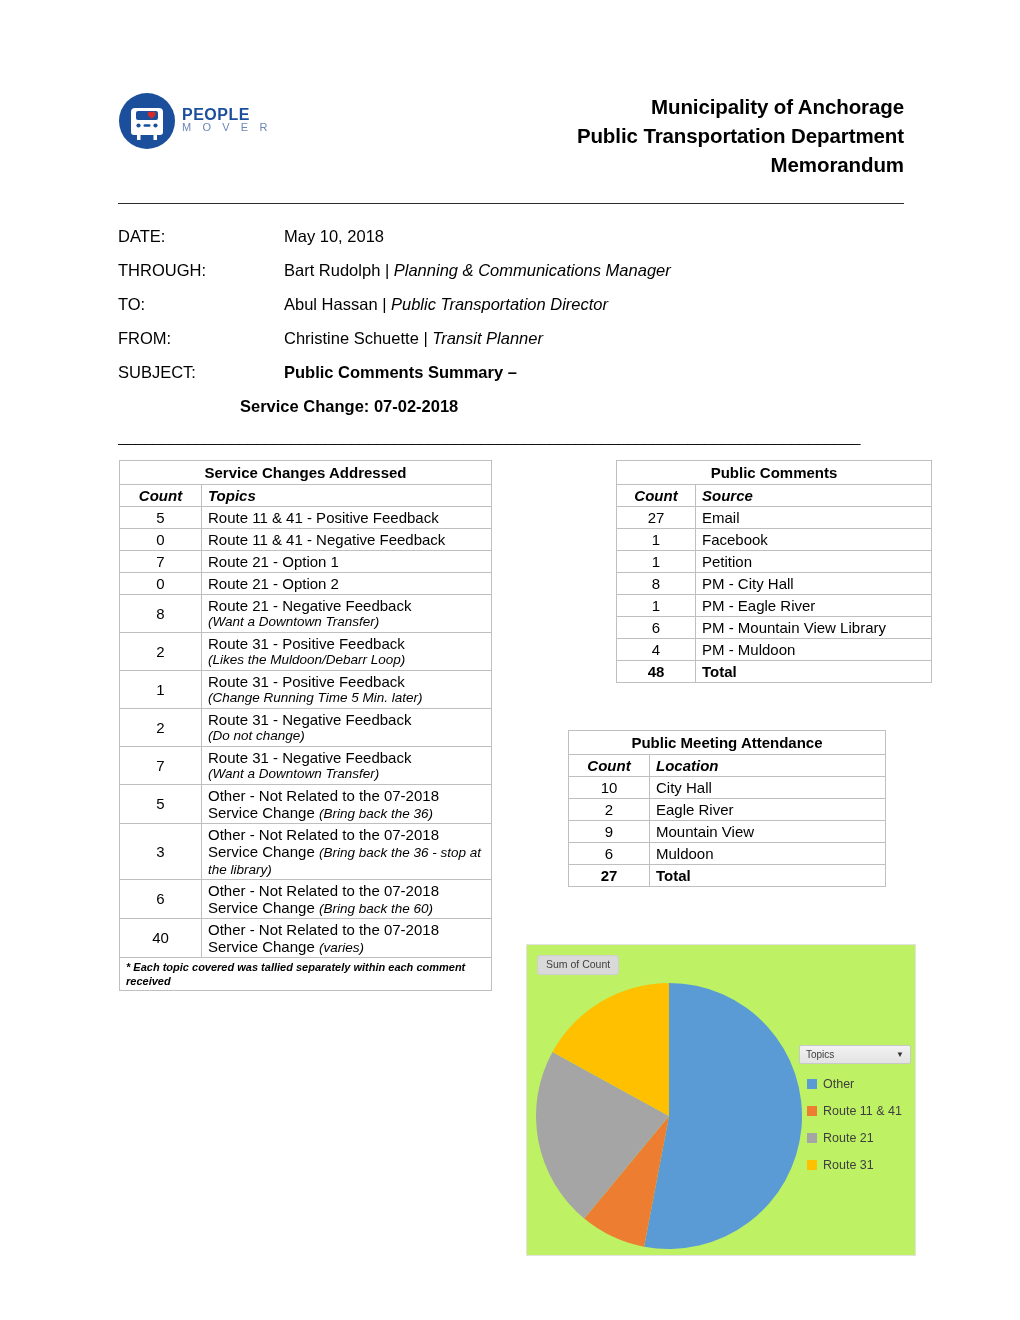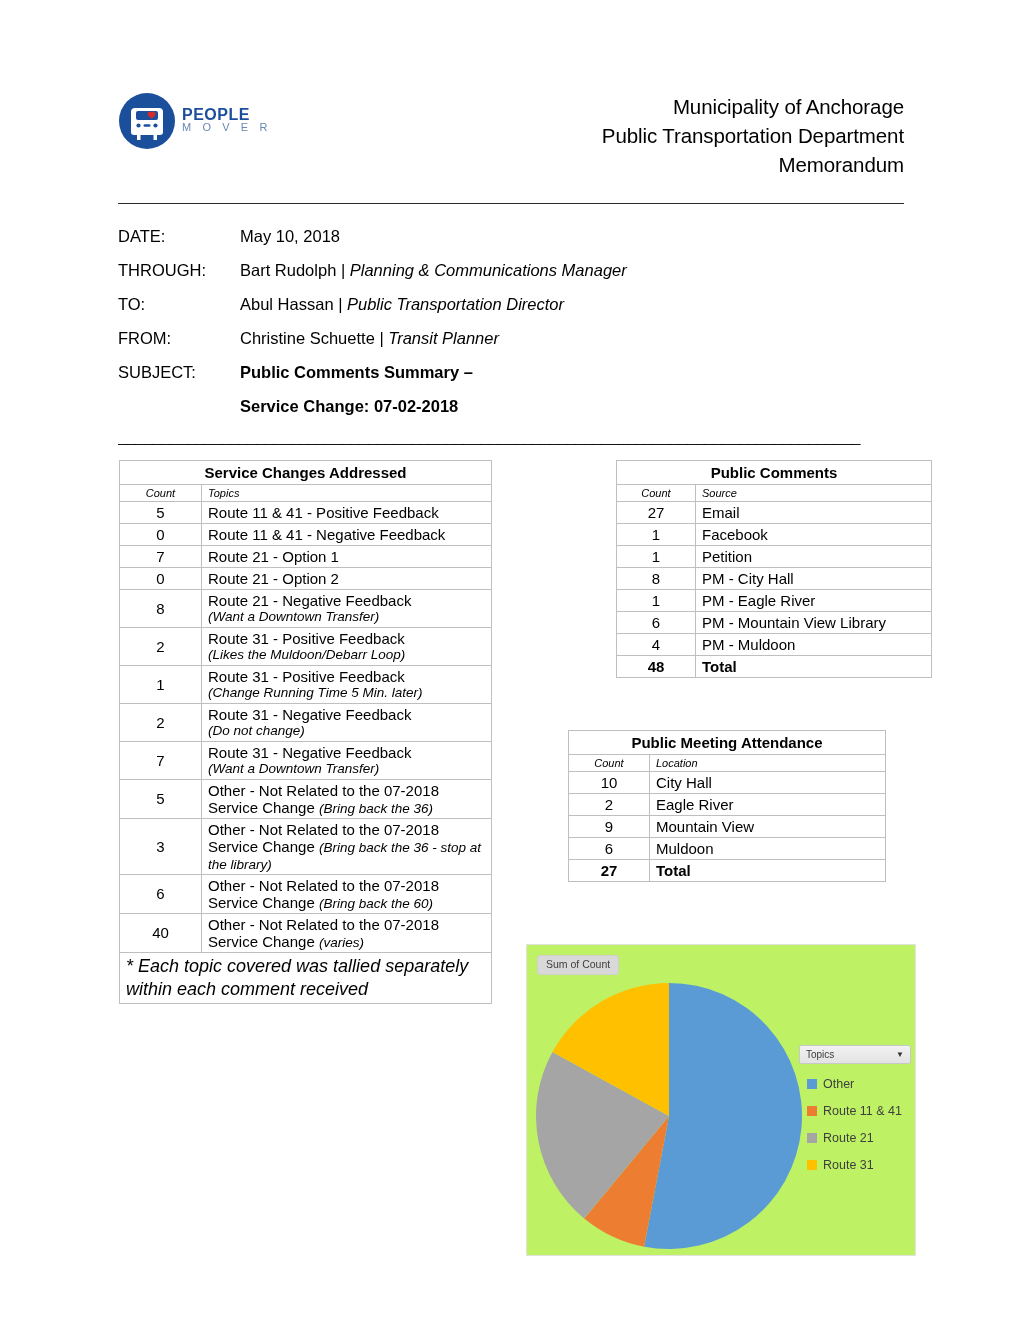--- a/index.html
+++ b/index.html
@@ -60,21 +60,21 @@
     font-size: 11px;
     font-weight: normal;
     letter-spacing: 4.1px;
     color: #6a87b3;
     display: block;
     margin-top: -1px;
   }
 
   .title-block {
     text-align: right;
-    font-weight: normal;
+    font-weight: bold;
     font-size: 20.5px;
     line-height: 1.42;
     letter-spacing: -0.1px;
     padding-top: 6px;
   }
 
   .header-rule {
     position: absolute;
     left: 118px;
     top: 203px;
@@ -89,20 +89,21 @@
     left: 118px;
     top: 228px;
     width: 800px;
     font-size: 16.5px;
     line-height: 1.0;
   }
   .memo-row {
     display: flex;
     height: 34px;
     align-items: baseline;
+    gap: 44px;
   }
   .memo-label {
     width: 122px;
     flex: 0 0 122px;
   }
   .memo-value .it { font-style: italic; }
   .memo-value.bold { font-weight: bold; }
   .memo-subrow {
     display: flex;
     height: 34px;
@@ -133,33 +134,33 @@
     padding: 2px 6px;
     vertical-align: middle;
   }
   table.doc .caption {
     text-align: center;
     font-weight: bold;
     font-size: 15px;
     padding: 3px 4px;
   }
   table.doc .colhead {
-    font-weight: normal;
+    font-weight: bold;
     font-style: italic;
-    font-size: 11px;
+    font-size: 15px;
   }
   .c-count { text-align: center; }
   .c-topic { text-align: left; }
   .sub { font-style: italic; font-size: 13.5px; display: block; line-height: 1.18; }
   .inline-it { font-style: italic; font-size: 13.5px; }
   .totalrow td { font-weight: bold; }
   .footnote td {
-    font-weight: normal;
+    font-weight: bold;
     font-style: italic;
-    font-size: 18px;
+    font-size: 11px;
     line-height: 1.3;
     padding: 4px 6px;
     text-align: left;
   }
 
   #left-table-wrap {
     position: absolute;
     left: 119px;
     top: 460px;
     width: 373px;

